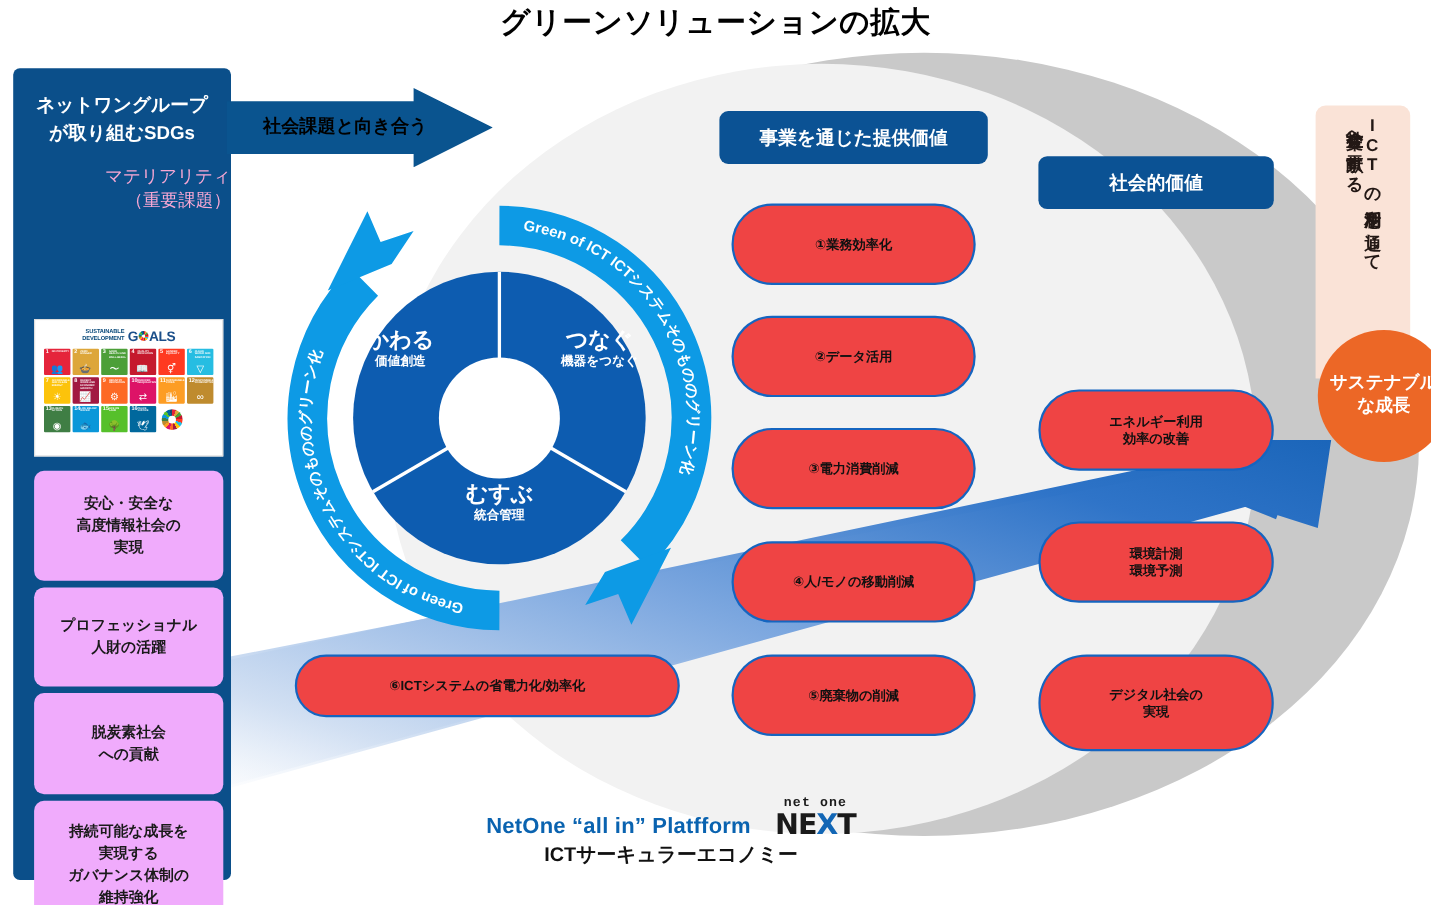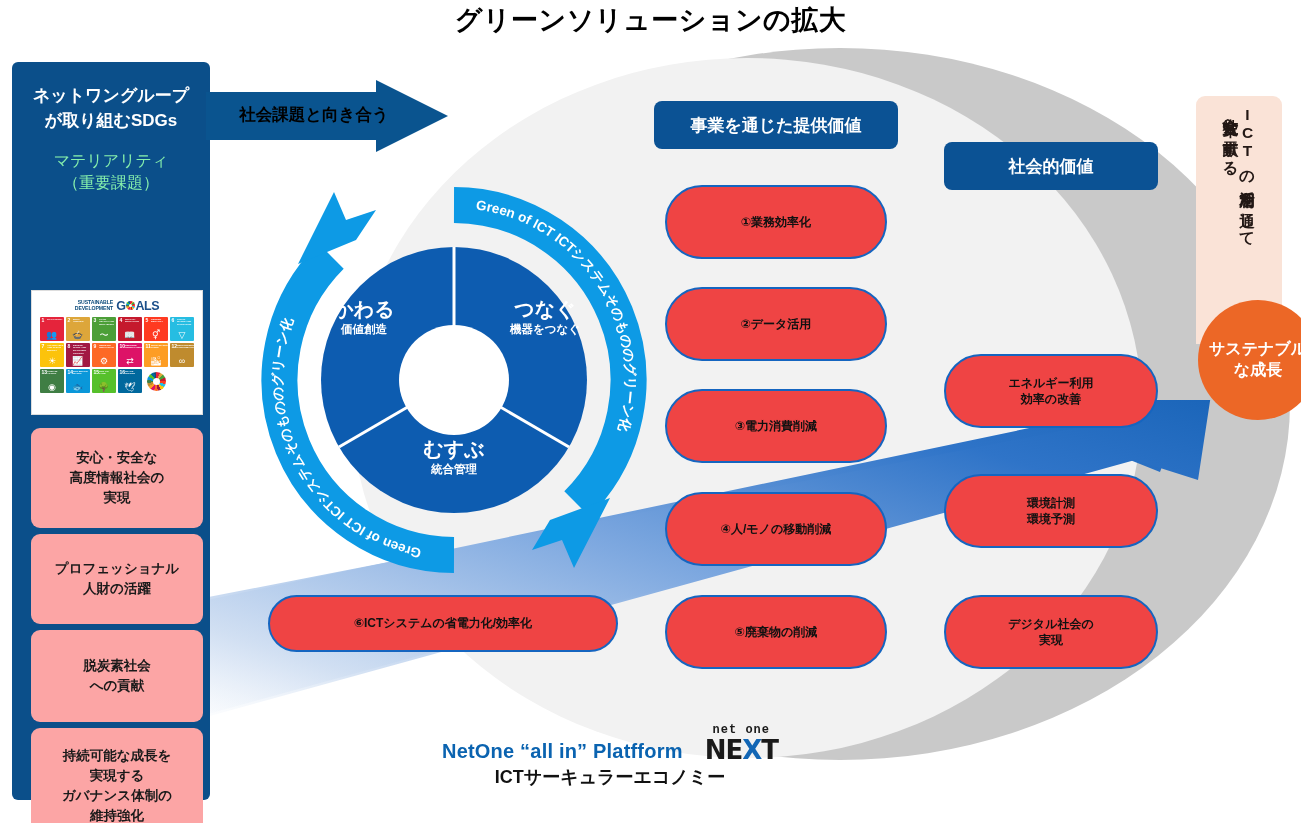--- a/index.html
+++ b/index.html
@@ -45,21 +45,21 @@
     background:#0b4f8a;
     border-radius:6px;
   }
   .sidebar-title{
     position:absolute;left:0;top:22px;width:198px;
     text-align:center;color:#ffffff;
     font-size:17px;font-weight:bold;line-height:1.45;
   }
   .sidebar-sub{
     position:absolute;left:0;top:88px;width:198px;
-    text-align:center;color:#86efac;
+    text-align:right;color:#f9a8d4;
     font-size:16px;font-weight:normal;line-height:1.4;
   }
 
   
   .sdg-card{
     position:absolute;left:19px;top:228px;
     width:172px;height:125px;
     background:#ffffff;
     border:1px solid #dddddd;
     box-sizing:border-box;
@@ -122,21 +122,21 @@
     position:relative;display:block;
   }
   .sdg-wheel span::after{
     content:"";position:absolute;left:6px;top:6px;width:7px;height:7px;
     border-radius:50%;background:#ffffff;
   }
 
   
   .chip{
     position:absolute;left:19px;width:172px;
-    background:#fca5a5;border-radius:9px;
+    background:#f0abfc;border-radius:9px;
     display:flex;align-items:center;justify-content:center;
     text-align:center;color:#1a1a1a;
     font-size:13.5px;font-weight:bold;line-height:1.5;
     box-sizing:border-box;padding:4px 6px;
   }
 
   
   .arrow-top{
     position:absolute;left:206px;top:80px;
     width:242px;height:72px;
@@ -463,21 +463,21 @@
         <div>エネルギー利用</div>
         <div>効率の改善</div>
       </div>
     </div>
   <div class="pill" style="left:944px;top:474px;width:214px;height:74px;">
       <div>
         <div>環境計測</div>
         <div>環境予測</div>
       </div>
     </div>
-  <div class="pill" style="left:944px;top:595px;width:214px;height:74px;">
+  <div class="pill" style="left:944px;top:595px;width:214px;height:88px;">
       <div>
         <div>デジタル社会の</div>
         <div>実現</div>
       </div>
     </div>
 
   <div class="vbanner">
     <div class="vbanner-text">
       <span>ICTの利活用を通して</span>
       <span>社会変革へ貢献する</span>

